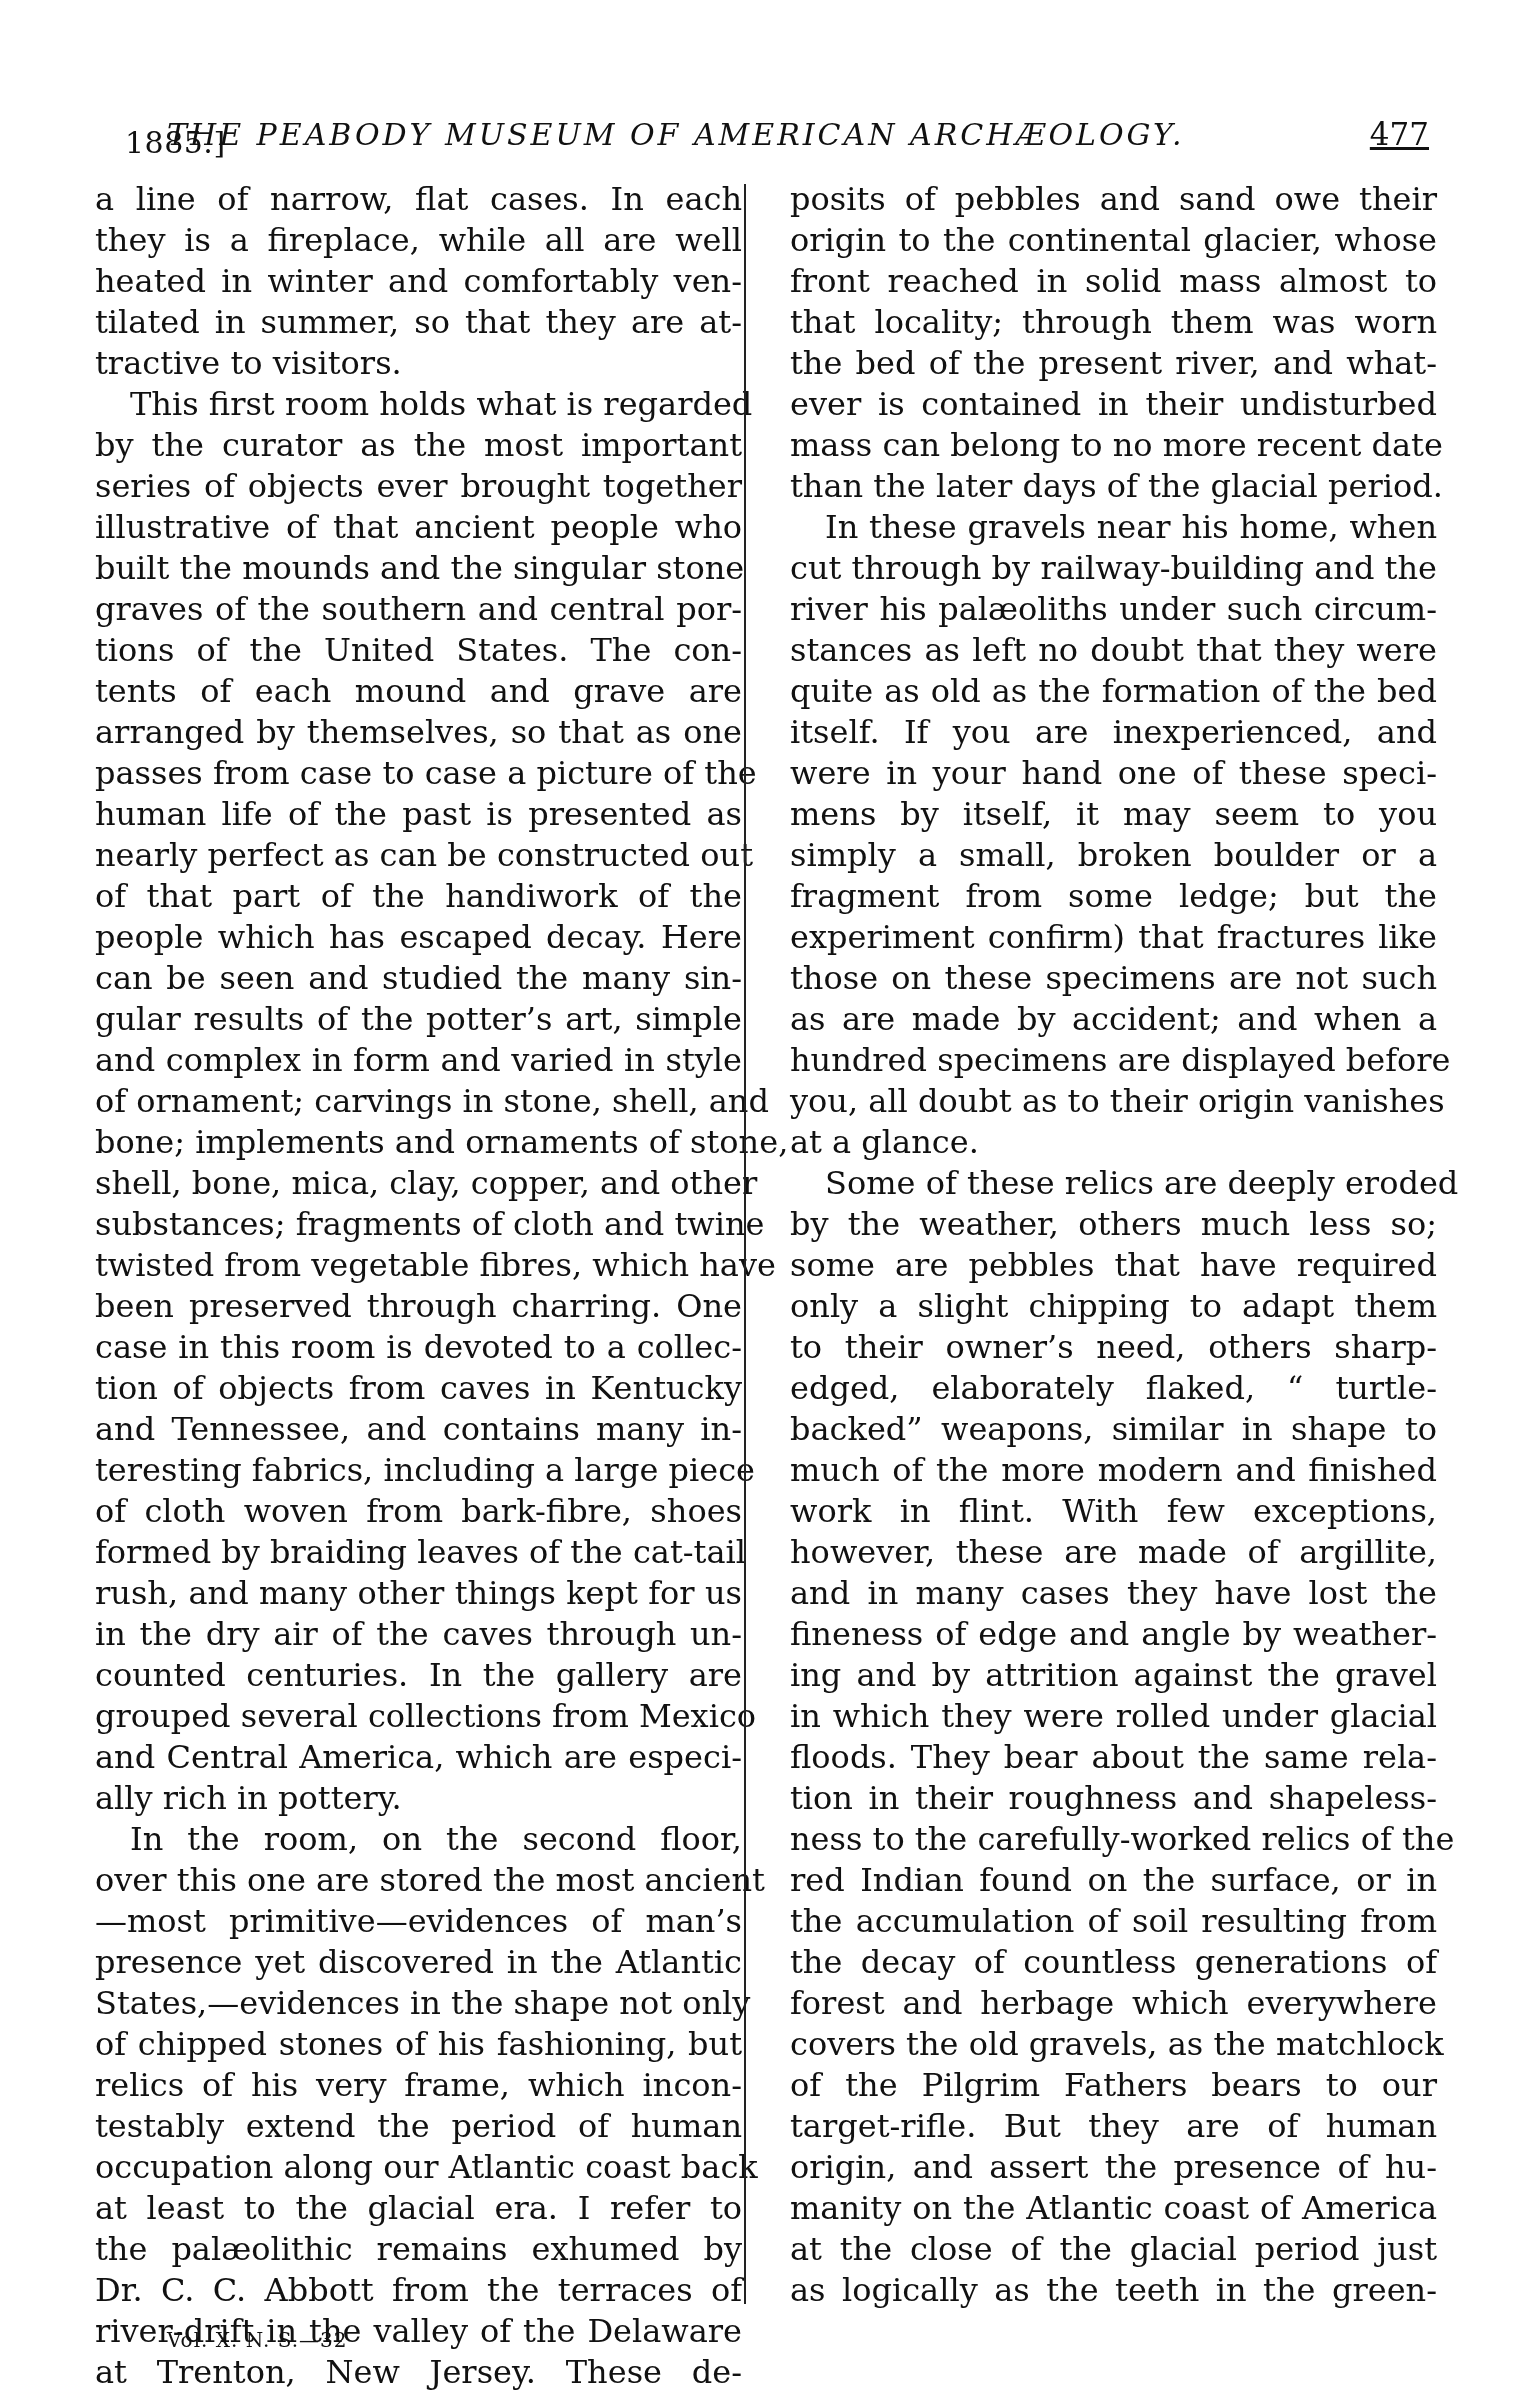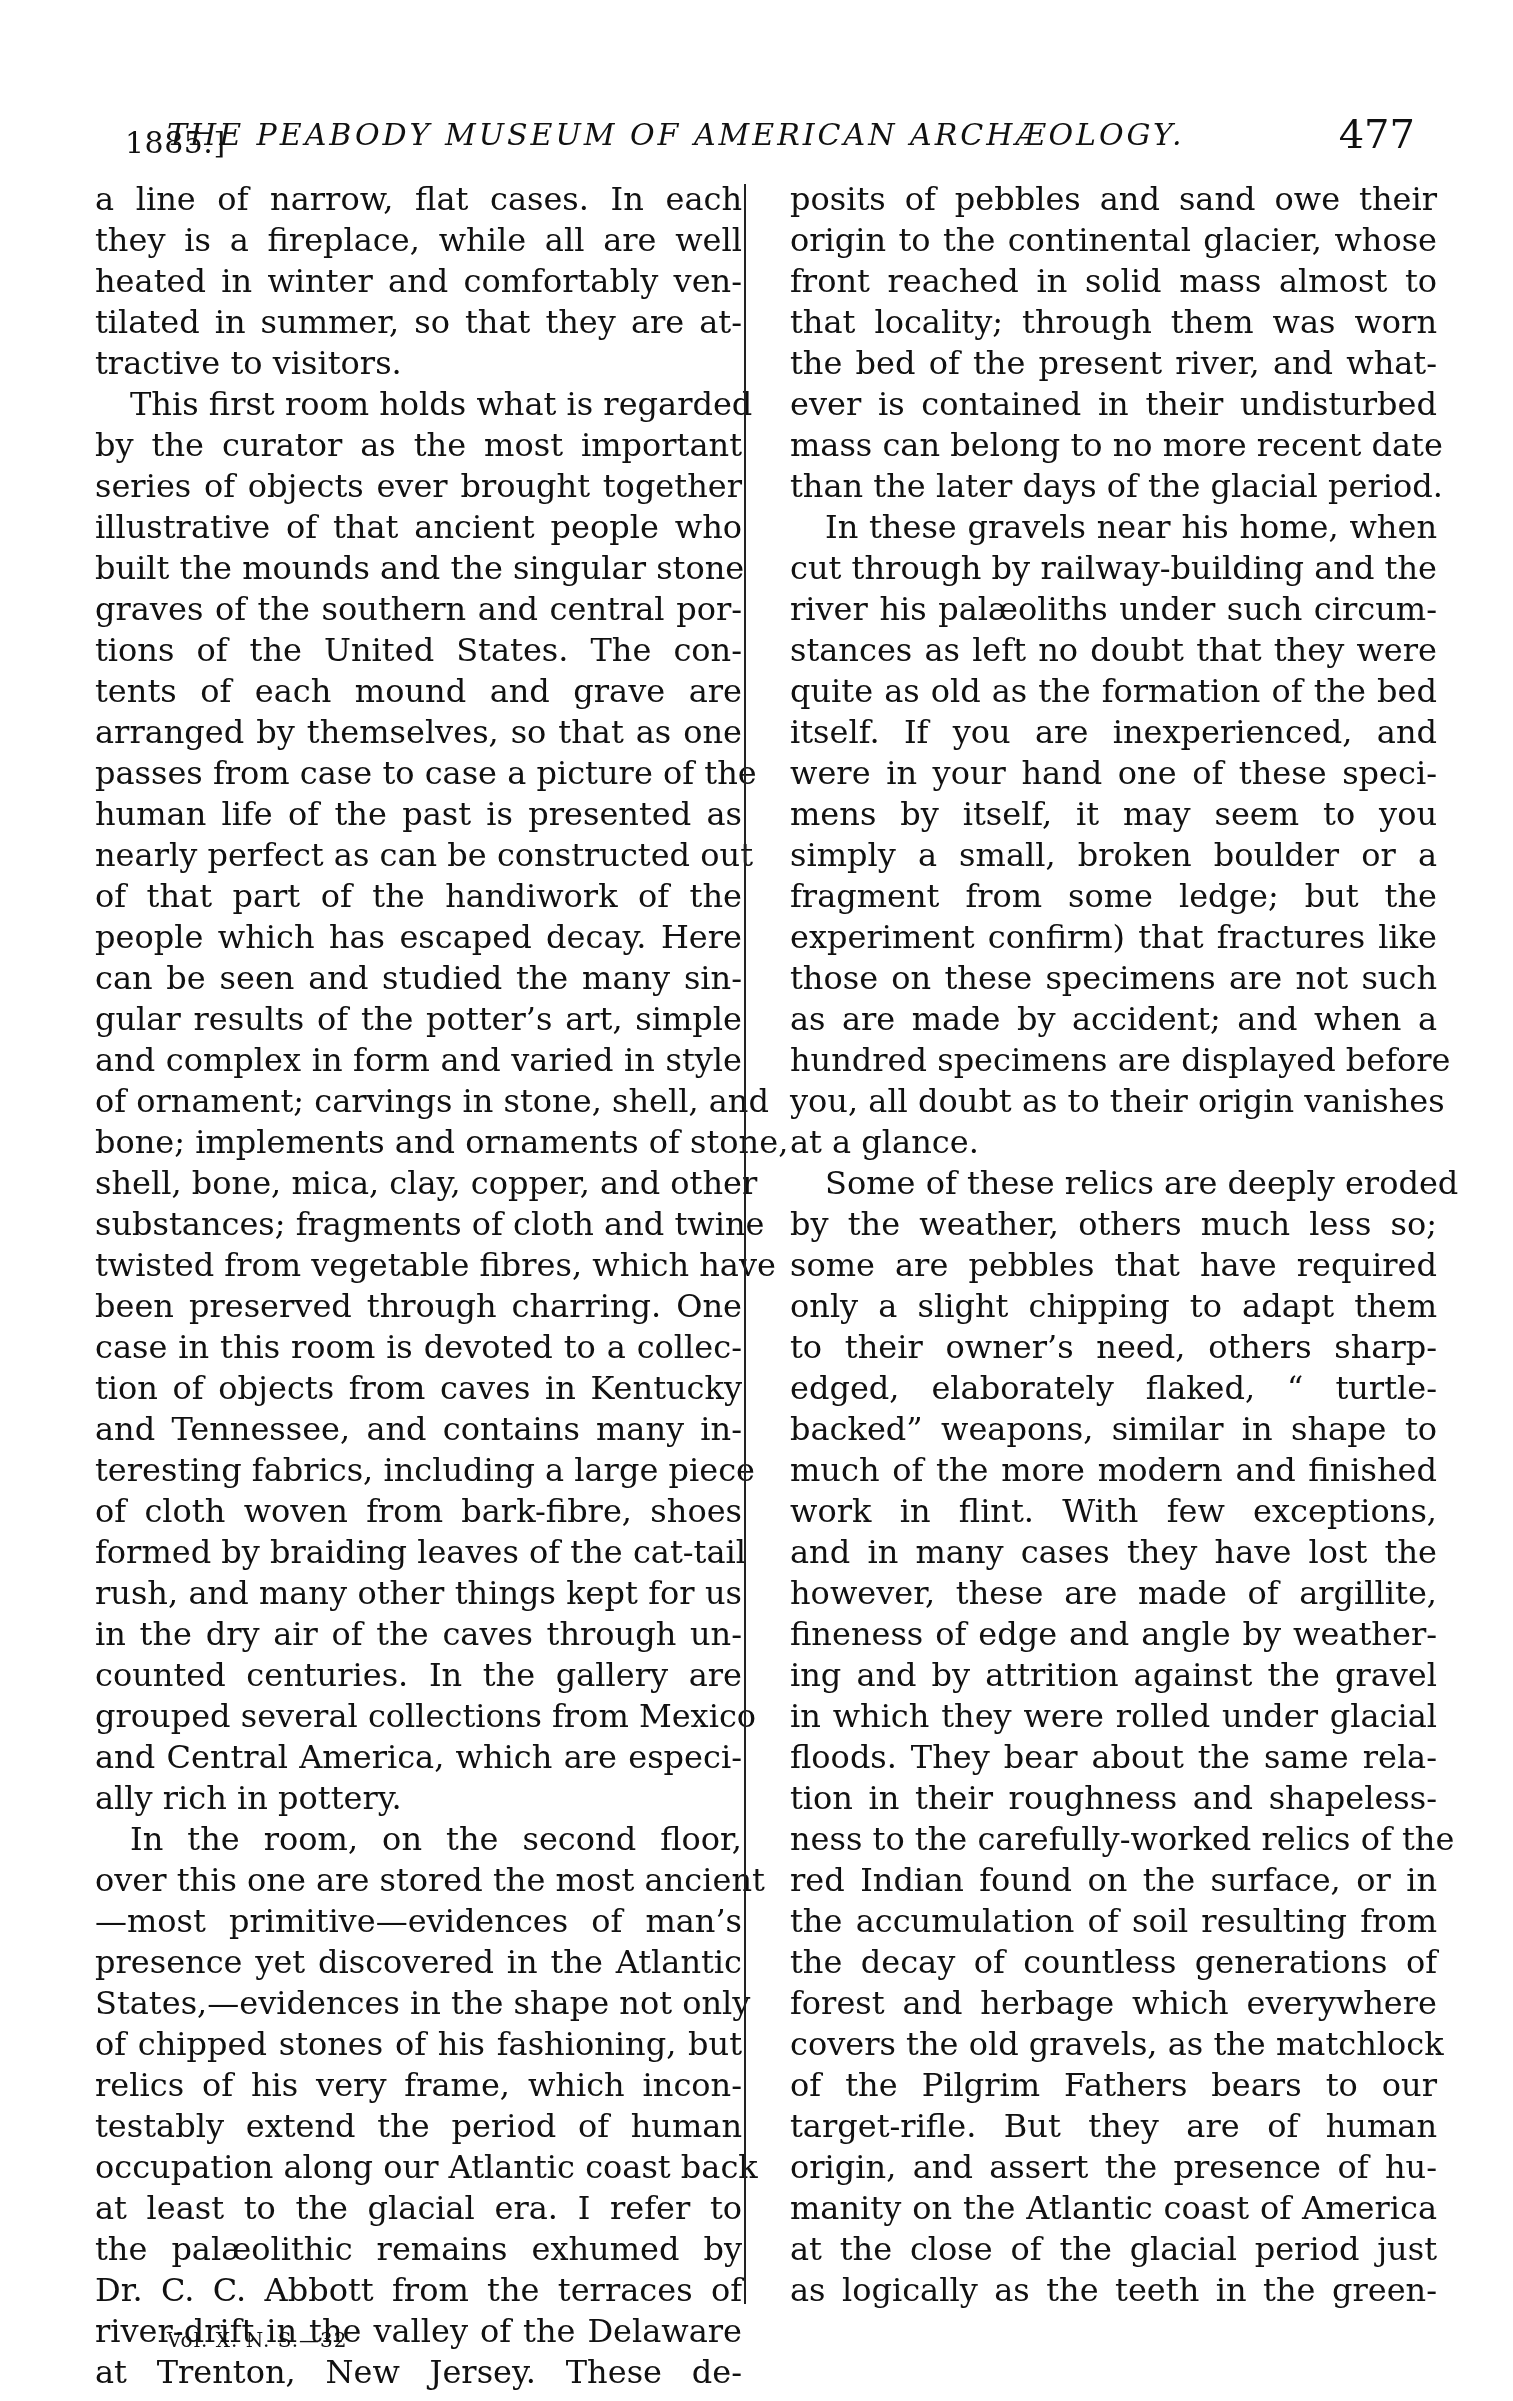--- a/index.html
+++ b/index.html
@@ -2,21 +2,21 @@
 <html style="font-size:8px"><head>
 <meta charset="utf-8">
 <style>
   html, body { margin: 0; padding: 0; background: #ffffff; }
   body { width: 1514px; height: 2401px; position: relative; overflow: hidden;
          font-family: "DejaVu Serif", "Liberation Serif", serif; color: #111; }
   .header { position: absolute; top: 112px; left: 50px; width: 1379px; height: 45px;
             font-size: 30px; line-height: 45px; }
   .header .year { position: absolute; left: 47px; top: 8px; font-style: normal; letter-spacing: 0.5px; margin-left: 28px; }
   .header .title { position: absolute; left: 117px; top: 0; font-style: italic; letter-spacing: 3px; }
-  .header .pageno { position: absolute; right: 14px; top: 0; font-size: 40px; }
+  .header .pageno { position: absolute; right: 0; top: 0; font-size: 31px; text-decoration: underline; }
   .col { position: absolute; top: 179px; width: 647px; font-size: 32px; line-height: 41px; }
   .col.left { left: 95px; }
   .col.right { left: 761px; margin-left: 29px; }
   .line { display: block; white-space: nowrap; text-align: justify; text-align-last: justify; height: 41px; }
   .line.last { text-align-last: left; }
   .line.indent { padding-left: 35px; }
   .rule { position: absolute; left: 744px; top: 184px; width: 1.5px; height: 2120px; background: #222; }
   .footer { position: absolute; left: 167px; top: 2328px; font-size: 20px; letter-spacing: 1px; }
 </style>
 </head>
@@ -112,22 +112,22 @@
     <span class="line last">at a glance.</span>
     <span class="line indent">Some of these relics are deeply eroded</span>
     <span class="line">by the weather, others much less so;</span>
     <span class="line">some are pebbles that have required</span>
     <span class="line">only a slight chipping to adapt them</span>
     <span class="line">to their owner’s need, others sharp-</span>
     <span class="line">edged, elaborately flaked, “ turtle-</span>
     <span class="line">backed” weapons, similar in shape to</span>
     <span class="line">much of the more modern and finished</span>
     <span class="line">work in flint. With few exceptions,</span>
+    <span class="line">however, these are made of argillite,</span>
     <span class="line">and in many cases they have lost the</span>
-    <span class="line">however, these are made of argillite,</span>
     <span class="line">fineness of edge and angle by weather-</span>
     <span class="line">ing and by attrition against the gravel</span>
     <span class="line">in which they were rolled under glacial</span>
     <span class="line">floods. They bear about the same rela-</span>
     <span class="line">tion in their roughness and shapeless-</span>
     <span class="line">ness to the carefully-worked relics of the</span>
     <span class="line">red Indian found on the surface, or in</span>
     <span class="line">the accumulation of soil resulting from</span>
     <span class="line">the decay of countless generations of</span>
     <span class="line">forest and herbage which everywhere</span>

